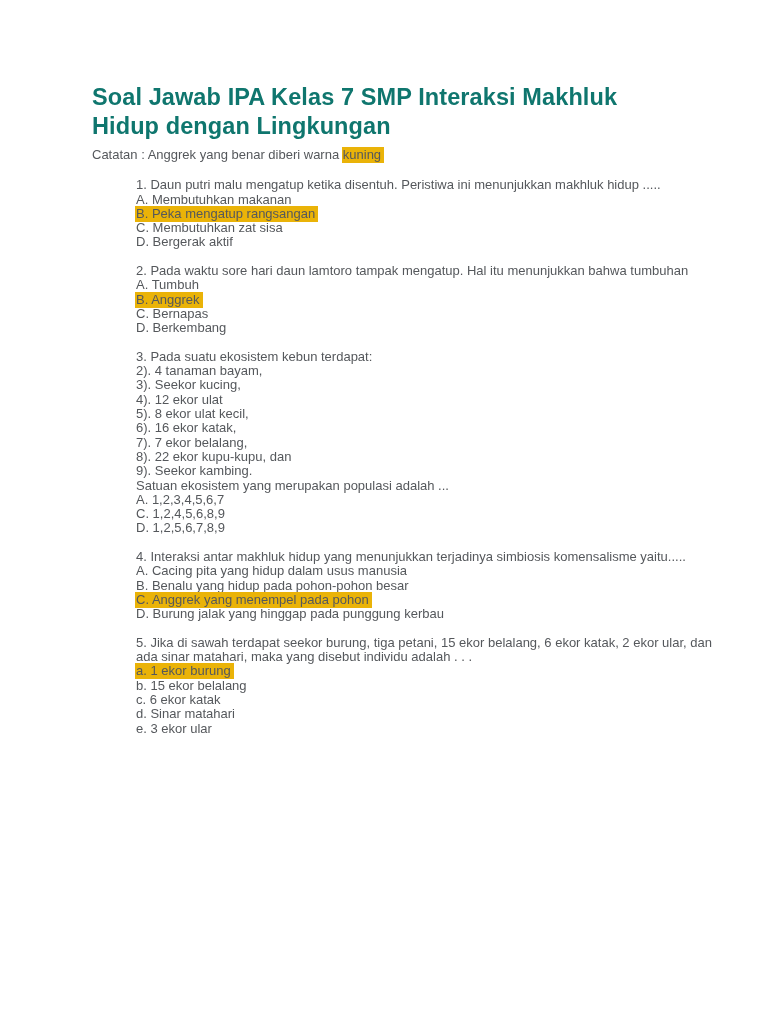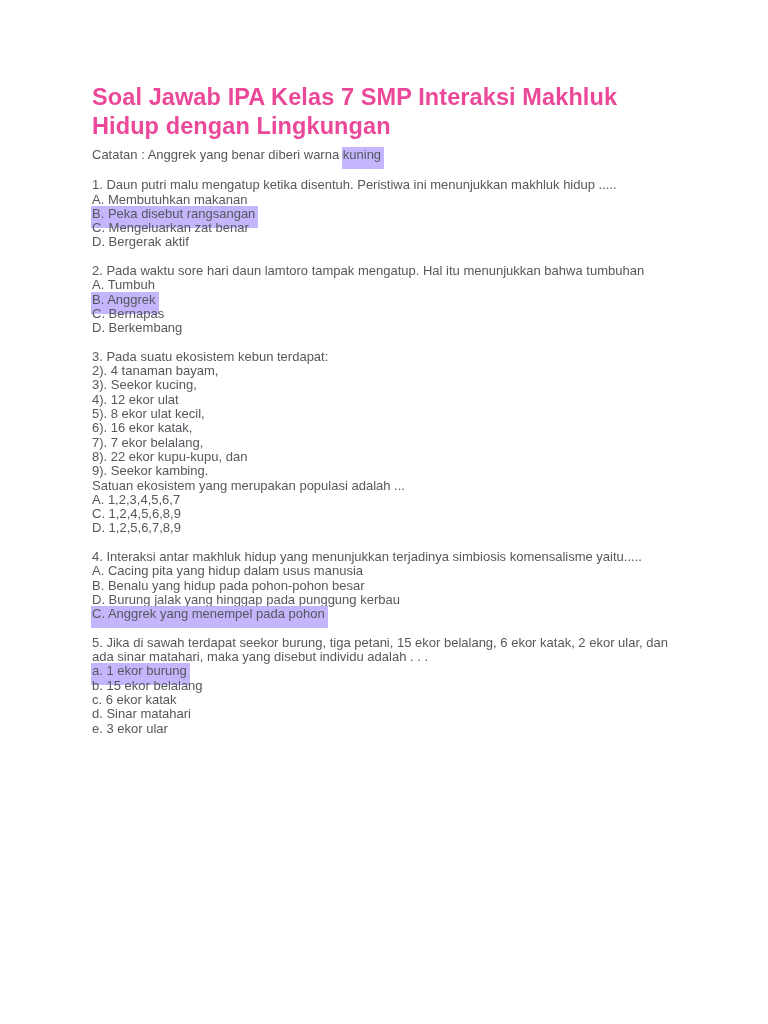--- a/index.html
+++ b/index.html
@@ -16,65 +16,66 @@
     font-family: "Liberation Sans", sans-serif;
   }
   .content {
     padding: 83px 60px 0 92px;
   }
   .doc-title {
     margin: 0 0 8px 0;
     font-size: 23.5px;
     line-height: 28.5px;
     font-weight: bold;
-    color: #ec4899;
+    color: #0f766e;
     white-space: pre-line;
     letter-spacing: 0.1px;
   }
   .note {
     font-size: 13px;
     line-height: 14.3px;
     color: #55585c;
     margin: 0 0 16px 0;
     white-space: nowrap;
   }
   .question {
     margin: 0 0 14.3px 0;
   }
   .line {
     font-size: 13px;
     line-height: 14.3px;
     color: #55585c;
     white-space: nowrap;
+    margin-left: 44px;
   }
   .hl {
-    background: #c4b5fd;
-    padding: 0 3px 7px 1px;
+    background: #eab308;
+    padding: 0 3px 1px 1px;
     margin-left: -1px;
   }
 </style>
 </head>
 <body>
 
 <div class="page">
   <div class="content">
     <h1 class="doc-title">Soal Jawab IPA Kelas 7 SMP Interaksi Makhluk
 Hidup dengan Lingkungan</h1>
     <div class="note">
       <span>Catatan : Anggrek yang benar diberi warna </span><span class="hl">kuning</span>
     </div>
     <div id="questions">
   <section class="question">
     <div class="q-lines">
             <div class="line">1. Daun putri malu mengatup ketika disentuh. Peristiwa ini menunjukkan makhluk hidup .....</div>
           </div>
     <div class="q-options">
             <div class="line"><span>A. Membutuhkan makanan</span></div>
-            <div class="line"><span class="hl">B. Peka disebut rangsangan</span></div>
-            <div class="line"><span>C. Mengeluarkan zat benar</span></div>
+            <div class="line"><span class="hl">B. Peka mengatup rangsangan</span></div>
+            <div class="line"><span>C. Membutuhkan zat sisa</span></div>
             <div class="line"><span>D. Bergerak aktif</span></div>
           </div>
   </section>
 
   <section class="question">
     <div class="q-lines">
             <div class="line">2. Pada waktu sore hari daun lamtoro tampak mengatup. Hal itu menunjukkan bahwa tumbuhan</div>
           </div>
     <div class="q-options">
             <div class="line"><span>A. Tumbuh</span></div>
@@ -104,22 +105,22 @@
           </div>
   </section>
 
   <section class="question">
     <div class="q-lines">
             <div class="line">4. Interaksi antar makhluk hidup yang menunjukkan terjadinya simbiosis komensalisme yaitu.....</div>
           </div>
     <div class="q-options">
             <div class="line"><span>A. Cacing pita yang hidup dalam usus manusia</span></div>
             <div class="line"><span>B. Benalu yang hidup pada pohon-pohon besar</span></div>
+            <div class="line"><span class="hl">C. Anggrek yang menempel pada pohon</span></div>
             <div class="line"><span>D. Burung jalak yang hinggap pada punggung kerbau</span></div>
-            <div class="line"><span class="hl">C. Anggrek yang menempel pada pohon</span></div>
           </div>
   </section>
 
   <section class="question">
     <div class="q-lines">
             <div class="line">5. Jika di sawah terdapat seekor burung, tiga petani, 15 ekor belalang, 6 ekor katak, 2 ekor ular, dan</div>
             <div class="line">ada sinar matahari, maka yang disebut individu adalah . . .</div>
           </div>
     <div class="q-options">
             <div class="line"><span class="hl">a. 1 ekor burung</span></div>

